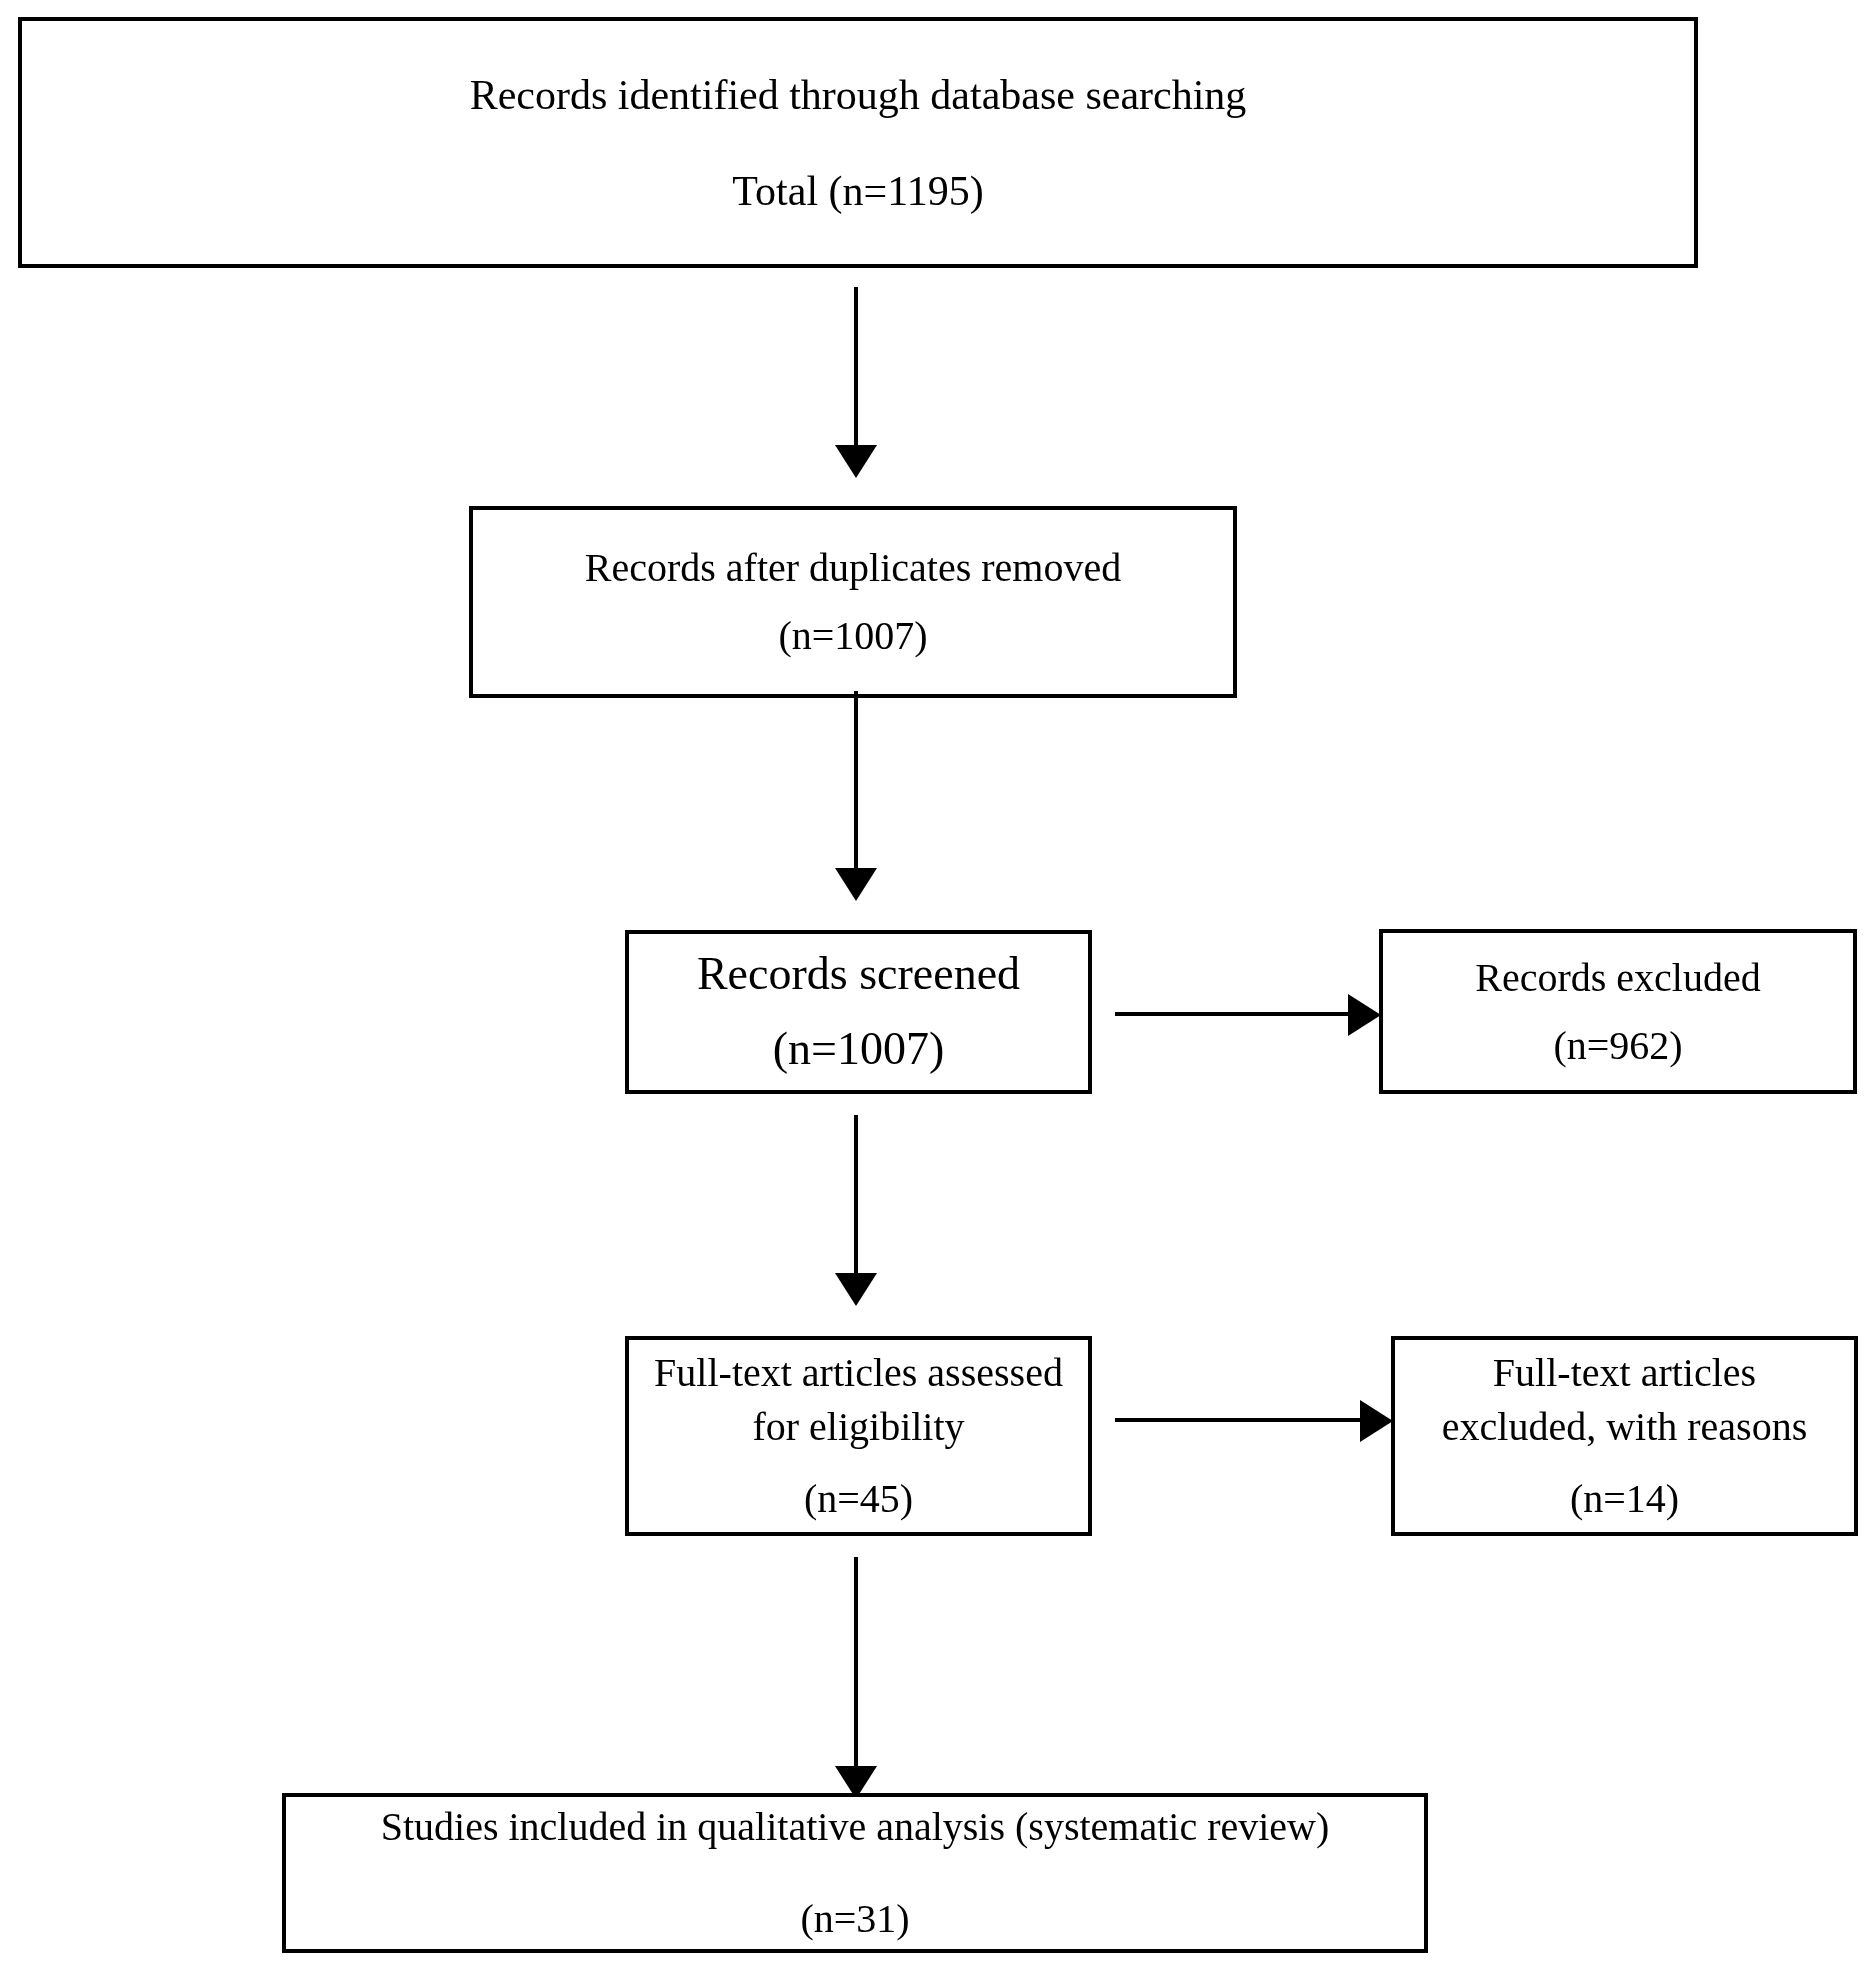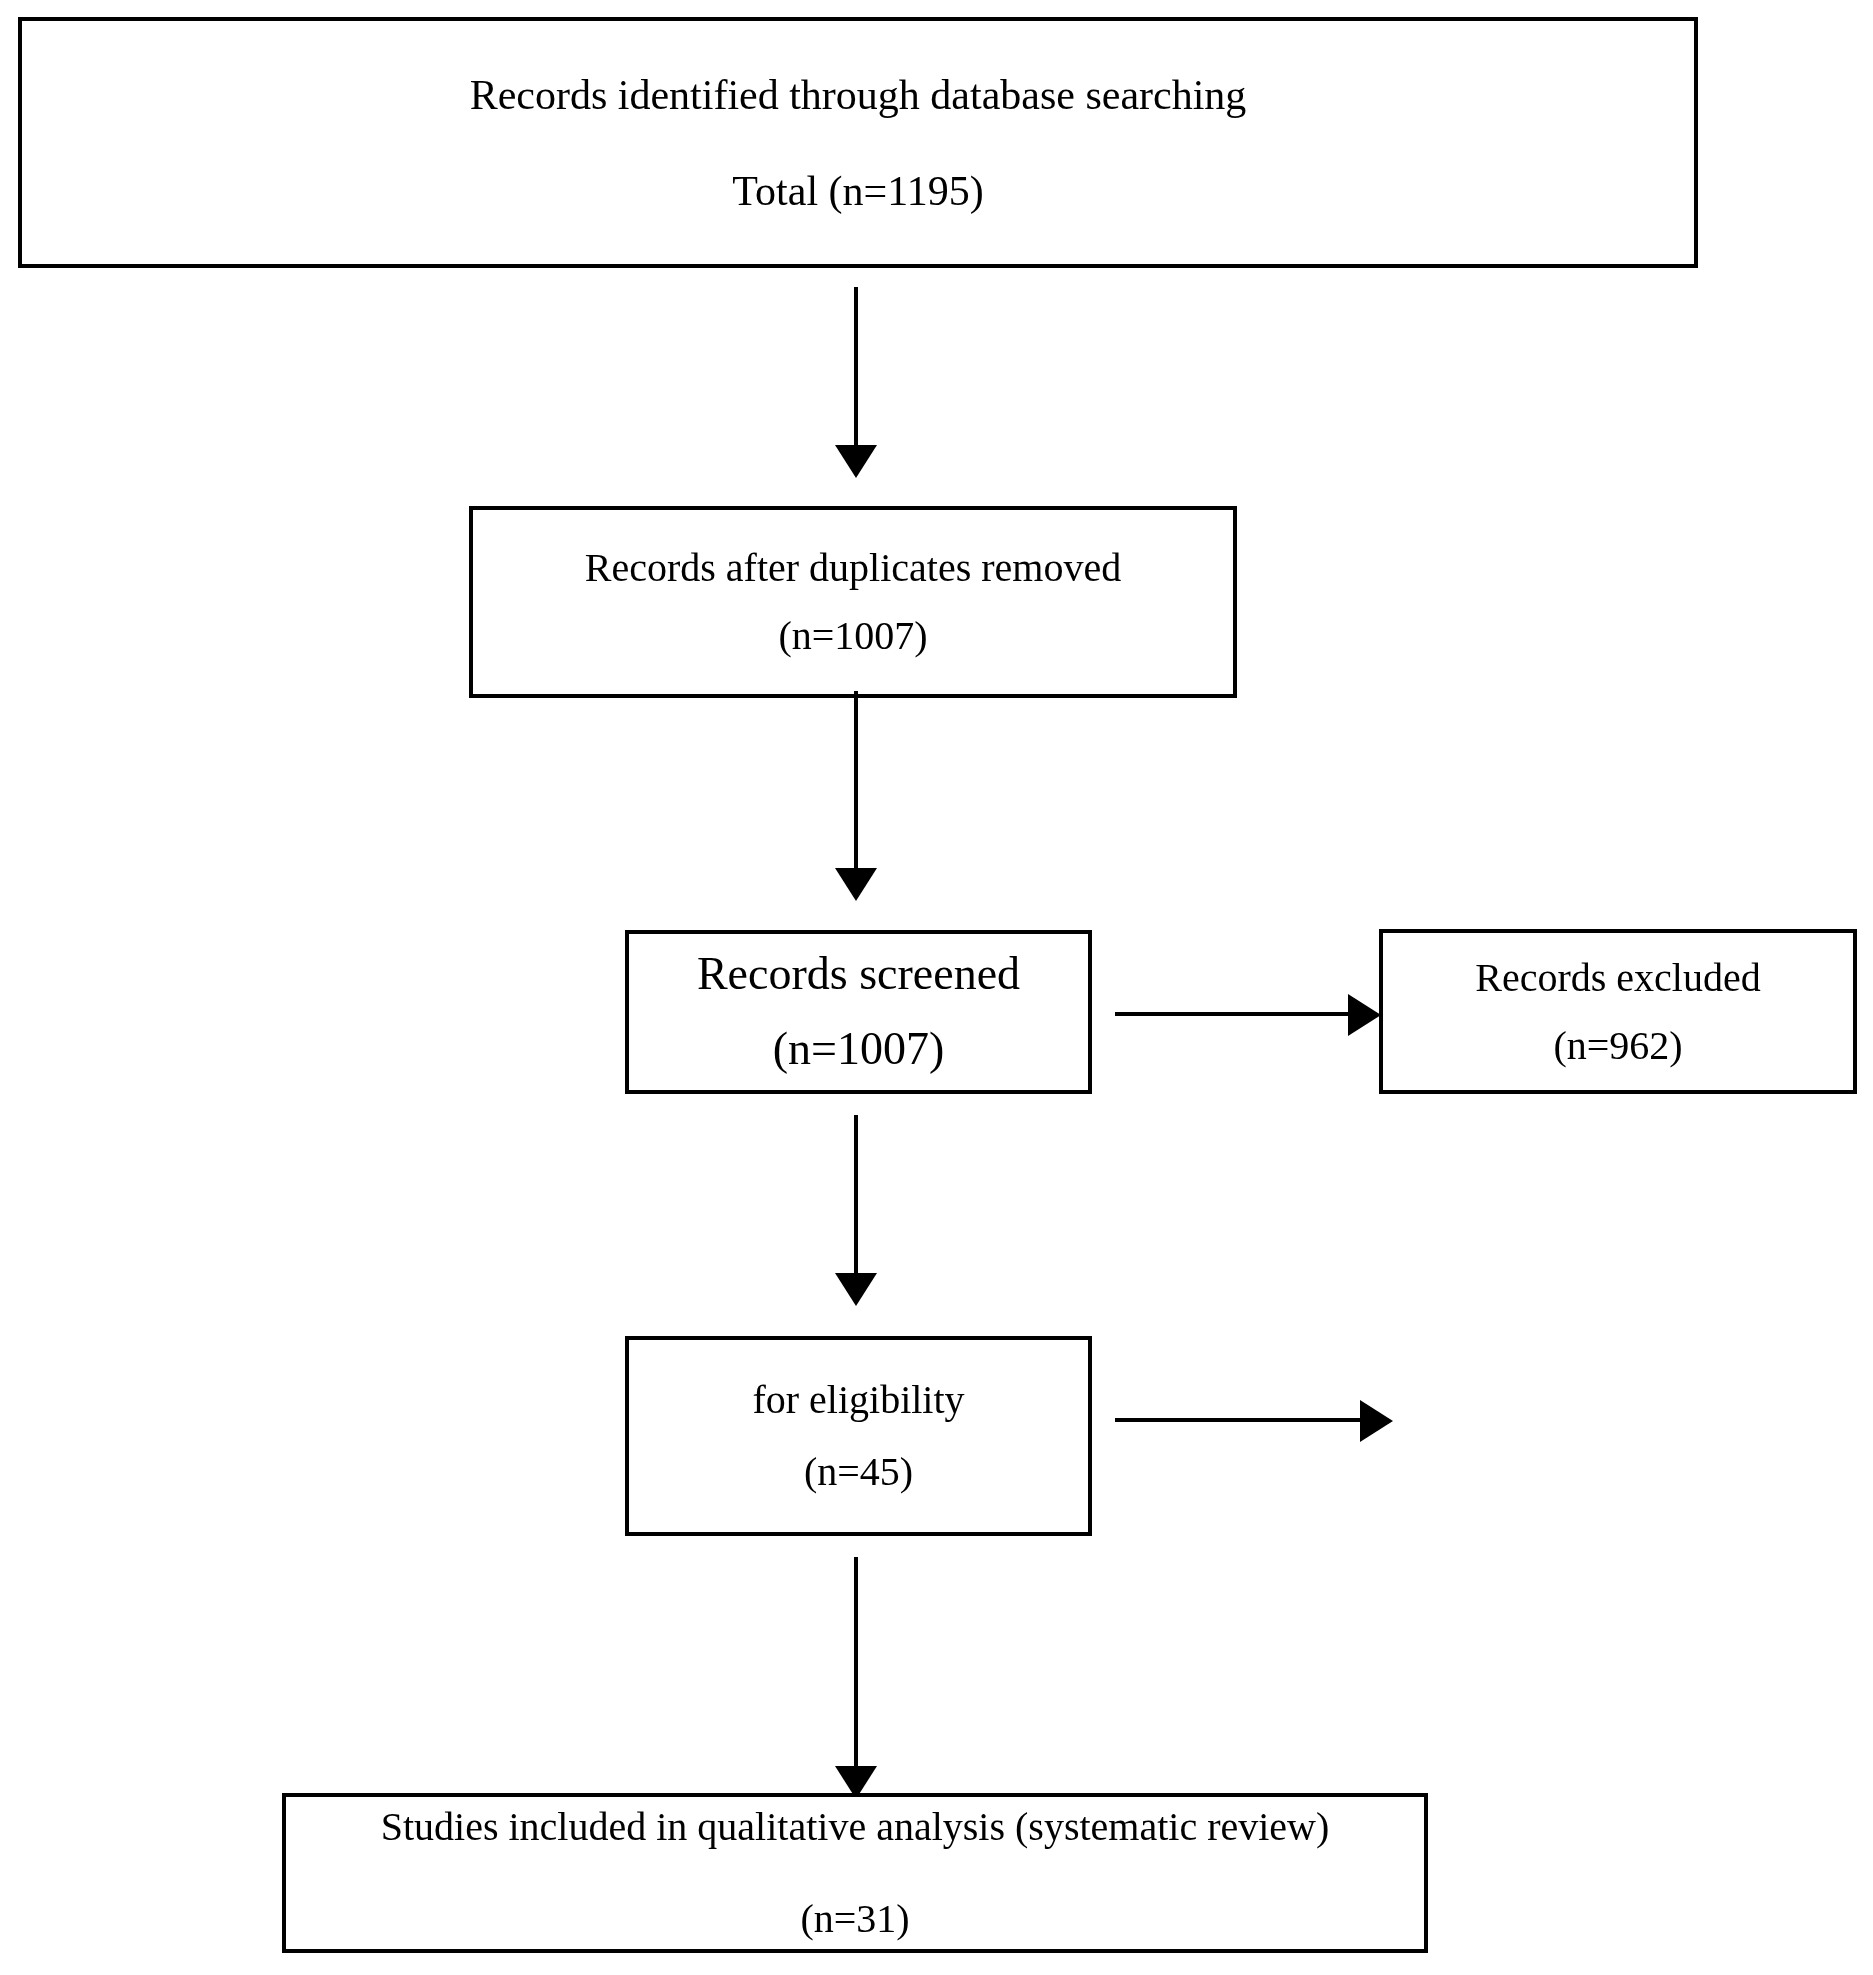--- a/index.html
+++ b/index.html
@@ -161,28 +161,35 @@
 
   <div class="node" id="node-excluded">
     <span class="line">Records excluded</span>
     <span class="line">(n=962)</span>
   </div>
 
   <div class="connector-v" id="arrow3-line"></div>
   <div class="arrowhead-down" id="arrow3-head"></div>
 
   <div class="node" id="node-fulltext">
+    <span class="line">Full-text articles assessed</span>
     <span class="line">for eligibility</span>
     <span class="spacer"></span>
     <span class="line">(n=45)</span>
   </div>
 
   <div class="connector-h" id="arrow6-line"></div>
   <div class="arrowhead-right" id="arrow6-head"></div>
 
+  <div class="node" id="node-fulltext-excluded">
+    <span class="line">Full-text articles</span>
+    <span class="line">excluded, with reasons</span>
+    <span class="spacer"></span>
+    <span class="line">(n=14)</span>
+  </div>
 
   <div class="connector-v" id="arrow4-line"></div>
   <div class="arrowhead-down" id="arrow4-head"></div>
 
   <div class="node" id="node-included">
     <span class="line">Studies included in qualitative analysis (systematic review)</span>
     <span class="line">(n=31)</span>
   </div>
 
 </div>

